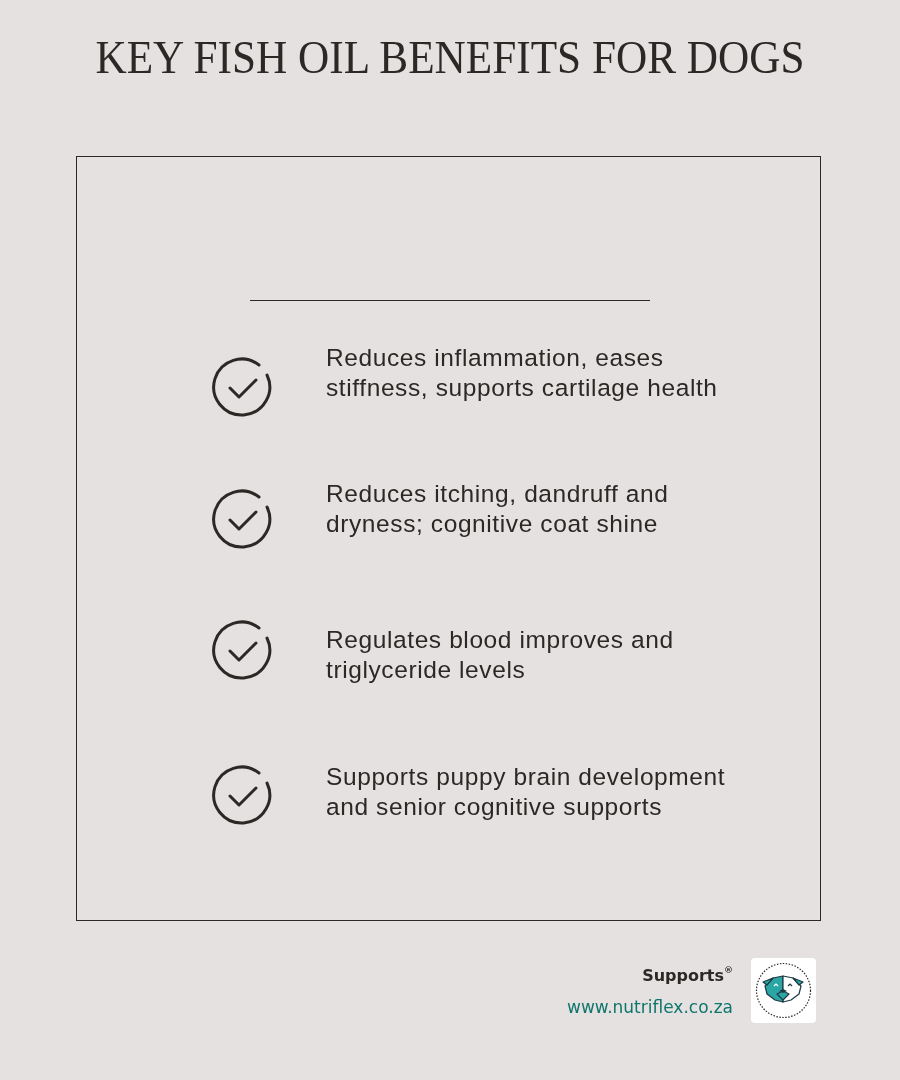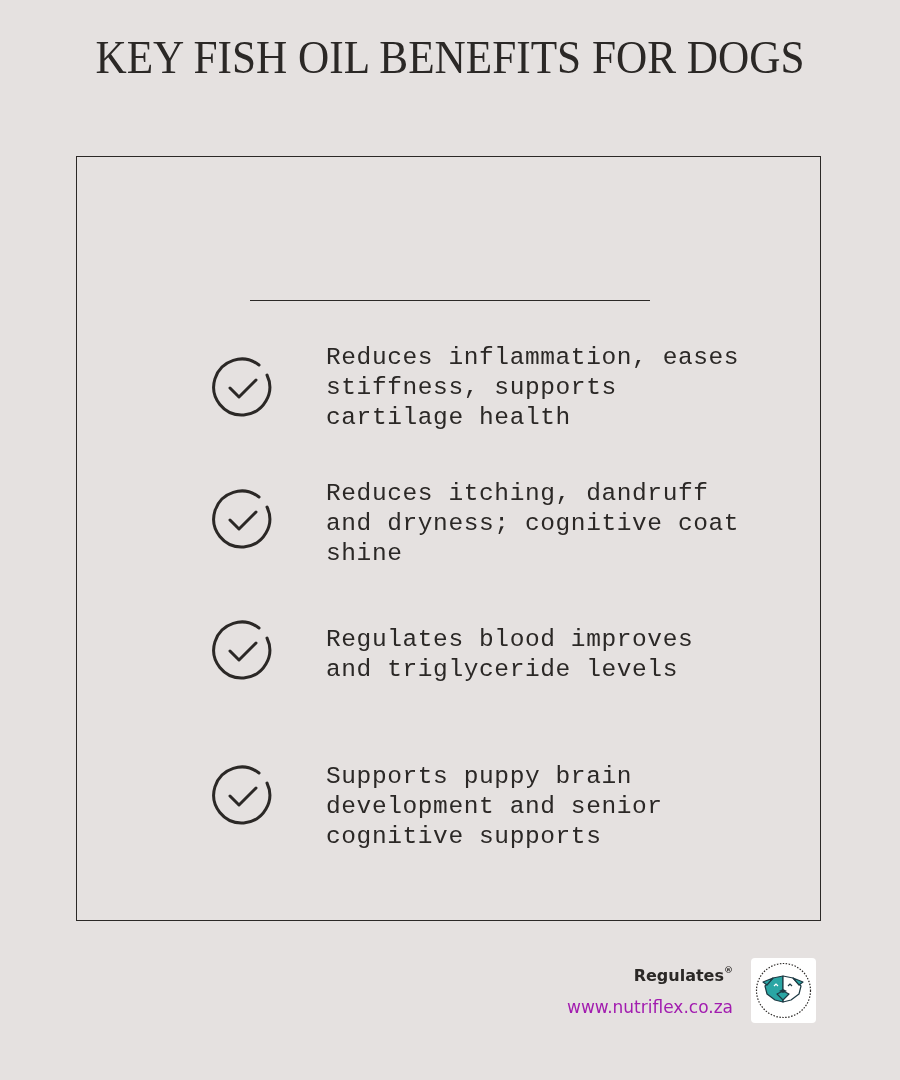--- a/index.html
+++ b/index.html
@@ -34,36 +34,36 @@
       border-top: 1.5px solid #2b2826;
     }
     .benefit {
       position: absolute; left: 212px; width: 530px;
     }
     .benefit .icon {
       position: absolute; left: 0; width: 62px; height: 62px;
     }
     .benefit .text {
       position: absolute; left: 114px; top: 0; width: 420px;
-      font-family: Liberation Mono, monospace;
+      font-family: Liberation Sans, sans-serif;
       font-size: 24.5px;
       line-height: 30px;
       letter-spacing: 0.6px;
       color: #2b2826;
     }
     .brand-name {
       position: absolute; right: 167px; top: 966px;
       font-family: "DejaVu Sans", sans-serif;
       font-weight: bold; font-size: 16px; color: #2b2826;
     }
     .brand-name sup { font-size: 9px; vertical-align: top; position: relative; top: -1px; }
     .brand-url {
       position: absolute; right: 167px; top: 997px;
       font-family: "DejaVu Sans", sans-serif;
-      font-size: 17px; color: #a21caf; margin-left: 8px;
+      font-size: 17px; color: #0f766e; margin-left: 8px;
     }
     .logo {
       position: absolute; left: 751px; top: 958px;
       width: 65px; height: 65px; background: #ffffff; border-radius: 4px;
     }
   </style>
 </head>
 <body>
 
 <div class="title">KEY FISH OIL BENEFITS FOR DOGS</div>
@@ -97,21 +97,21 @@
 
 <div class="benefit" style="top:762px">
   <svg class="icon" style="top:3px" viewBox="0 0 62 62">
     <path d="M 47 8 A 28 28 0 1 0 55 18" fill="none" stroke="#2b2826" stroke-width="3" stroke-linecap="round"></path>
     <polyline points="18,31 27,40 44,23" fill="none" stroke="#2b2826" stroke-width="3" stroke-linecap="round" stroke-linejoin="round"></polyline>
   </svg>
   <div class="text">Supports puppy brain development and senior cognitive supports</div>
 </div>
 
 <div class="brand-name">
-  <span>Regulates</span><sup>®</sup>
+  <span>Supports</span><sup>®</sup>
 </div>
 <div class="brand-url">www.nutriflex.co.za</div>
 
 <div class="logo">
   <svg viewBox="0 0 65 65" width="65" height="65">
     <circle cx="32.5" cy="32.5" r="27" fill="none" stroke="#2b2826" stroke-width="1.2" stroke-dasharray="1.5 1.5"></circle>
     <polygon points="14,28 22,20 32,18 32,44 24,42 16,36" fill="#2aa6a4" stroke="#1d3a44" stroke-width="1.2" stroke-linejoin="round"></polygon>
     <polygon points="32,18 42,20 50,28 48,36 40,42 32,44" fill="#ffffff" stroke="#1d3a44" stroke-width="1.2" stroke-linejoin="round"></polygon>
     <polygon points="22,20 16,27 12,24" fill="#2aa6a4" stroke="#1d3a44" stroke-width="1.2" stroke-linejoin="round"></polygon>
     <polygon points="42,20 48,27 52,24" fill="#2aa6a4" stroke="#1d3a44" stroke-width="1.2" stroke-linejoin="round"></polygon>

